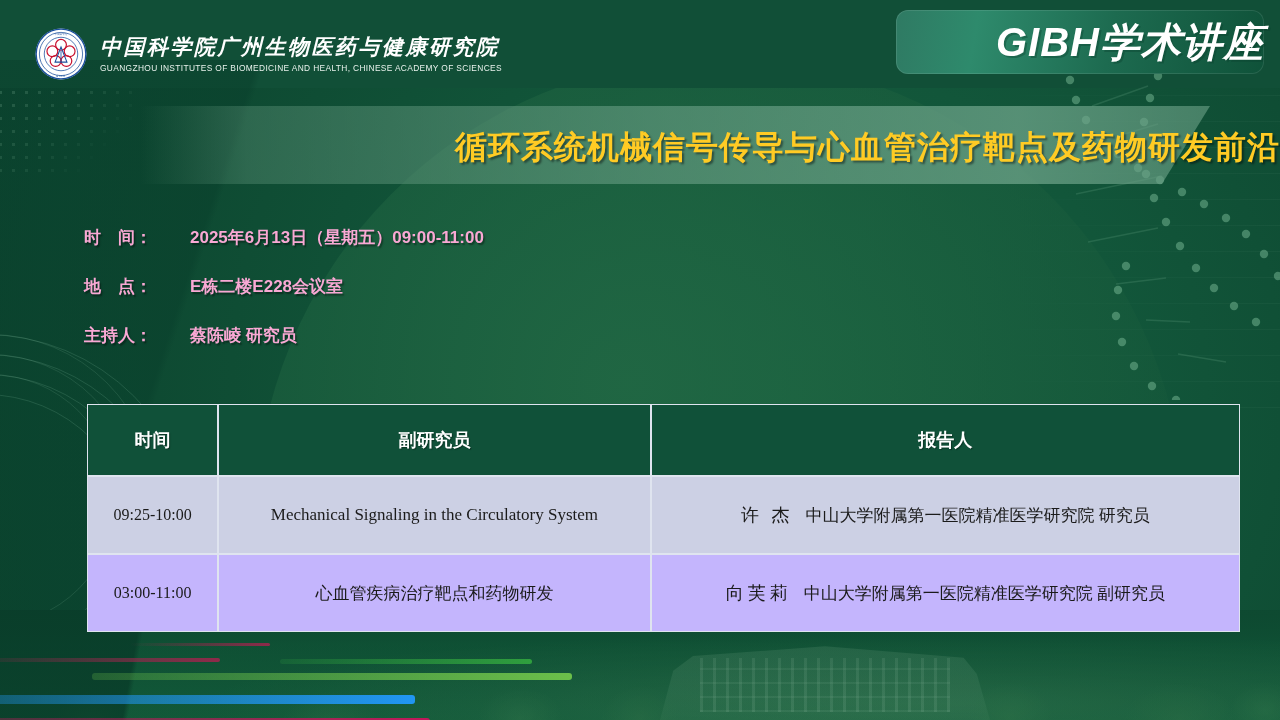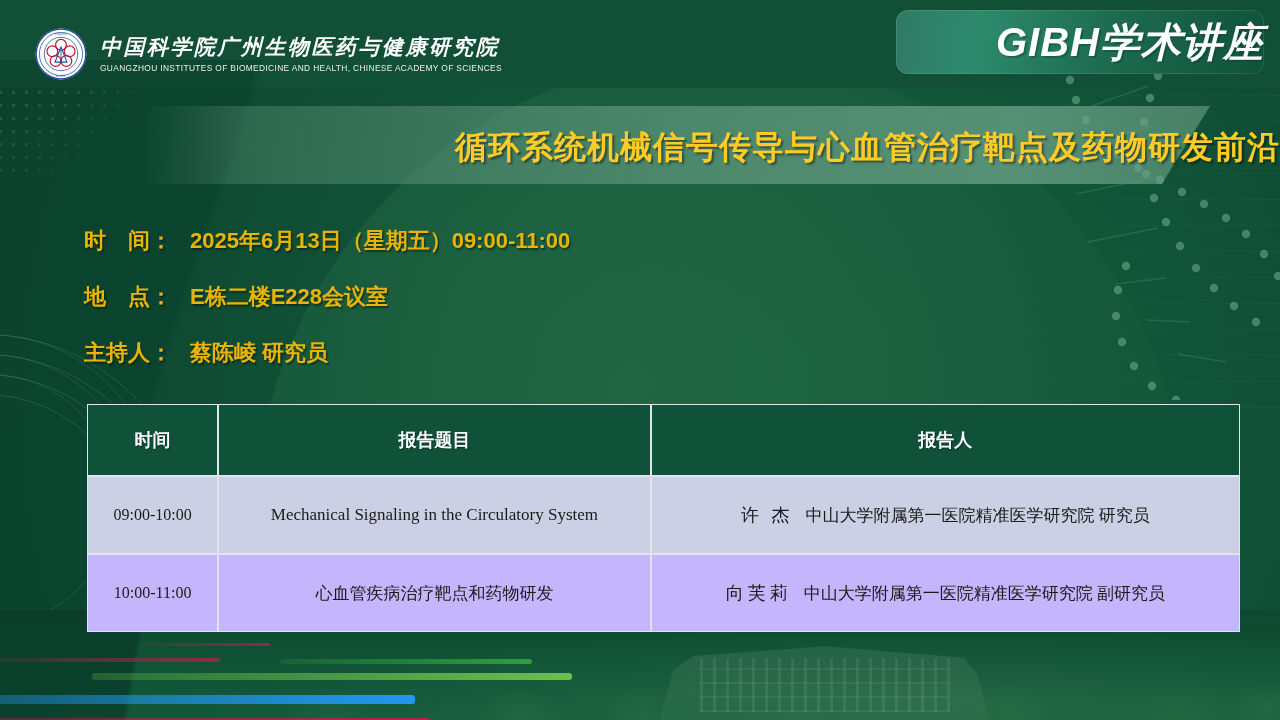--- a/index.html
+++ b/index.html
@@ -97,21 +97,21 @@
   
   .title-banner{position:absolute;left:140px;top:106px;width:1070px;height:78px;
     background:linear-gradient(90deg, rgba(88,140,116,0) 0%, rgba(92,146,120,.40) 10%, rgba(104,158,132,.62) 48%, rgba(112,166,140,.72) 82%, rgba(104,158,132,.62) 100%);
     clip-path:polygon(0 0, 100% 0, 95.5% 100%, 0 100%);}
   .title{position:absolute;left:0;top:126px;width:1280px;text-align:right;
     font-size:32px;font-weight:900;color:#ffcb24;letter-spacing:1px;
     text-shadow:2px 2px 2px rgba(0,0,0,.42);}
 
   
   .info{position:absolute;left:84px;top:226px;width:900px;}
-  .info-row{font-size:22px;font-weight:900;color:#eab308;margin-bottom:26px;
+  .info-row{font-size:17px;font-weight:900;color:#f9a8d4;margin-bottom:26px;
     text-shadow:1.5px 1.5px 1.5px rgba(0,0,0,.40);white-space:nowrap;}
   .info-row .lbl{display:inline-block;min-width:106px;}
 
   
   .tbl{position:absolute;left:40px;top:404px;width:1200px;border-collapse:separate;border-spacing:0;padding-left:47px;}
   .tbl th,.tbl td{border:1px solid #dfe4ef;padding:0;}
   .tbl thead th{background:#105139;color:#ffffff;font-size:18px;font-weight:900;height:70px;
     text-shadow:1px 1px 1px rgba(0,0,0,.35);}
   .tbl thead th.c1{width:134px;}
   .tbl thead th.c2{width:450px;}
@@ -264,37 +264,37 @@
     </div>
     <div class="info-row">
       <span class="lbl">主持人：</span><span>蔡陈崚  研究员</span>
     </div>
   </div>
 
   <table class="tbl">
     <thead>
       <tr>
         <th class="c1">时间</th>
-        <th class="c2">报告题目</th>
+        <th class="c2">副研究员</th>
         <th class="c3">报告人</th>
       </tr>
     </thead>
     <tbody>
       <tr class="r1">
-        <td class="time">09:00-10:00</td>
+        <td class="time">09:25-10:00</td>
         <td class="topic">Mechanical Signaling in the Circulatory System</td>
         <td>
           <div class="spk">
             <div class="nm">许  杰</div>
             <div class="af">中山大学附属第一医院精准医学研究院 研究员</div>
           </div>
         </td>
       </tr>
       <tr class="r2">
-        <td class="time">10:00-11:00</td>
+        <td class="time">03:00-11:00</td>
         <td class="topic">心血管疾病治疗靶点和药物研发</td>
         <td>
           <div class="spk">
             <div class="nm">向芙莉</div>
             <div class="af">中山大学附属第一医院精准医学研究院 副研究员</div>
           </div>
         </td>
       </tr>
     </tbody>
   </table>

